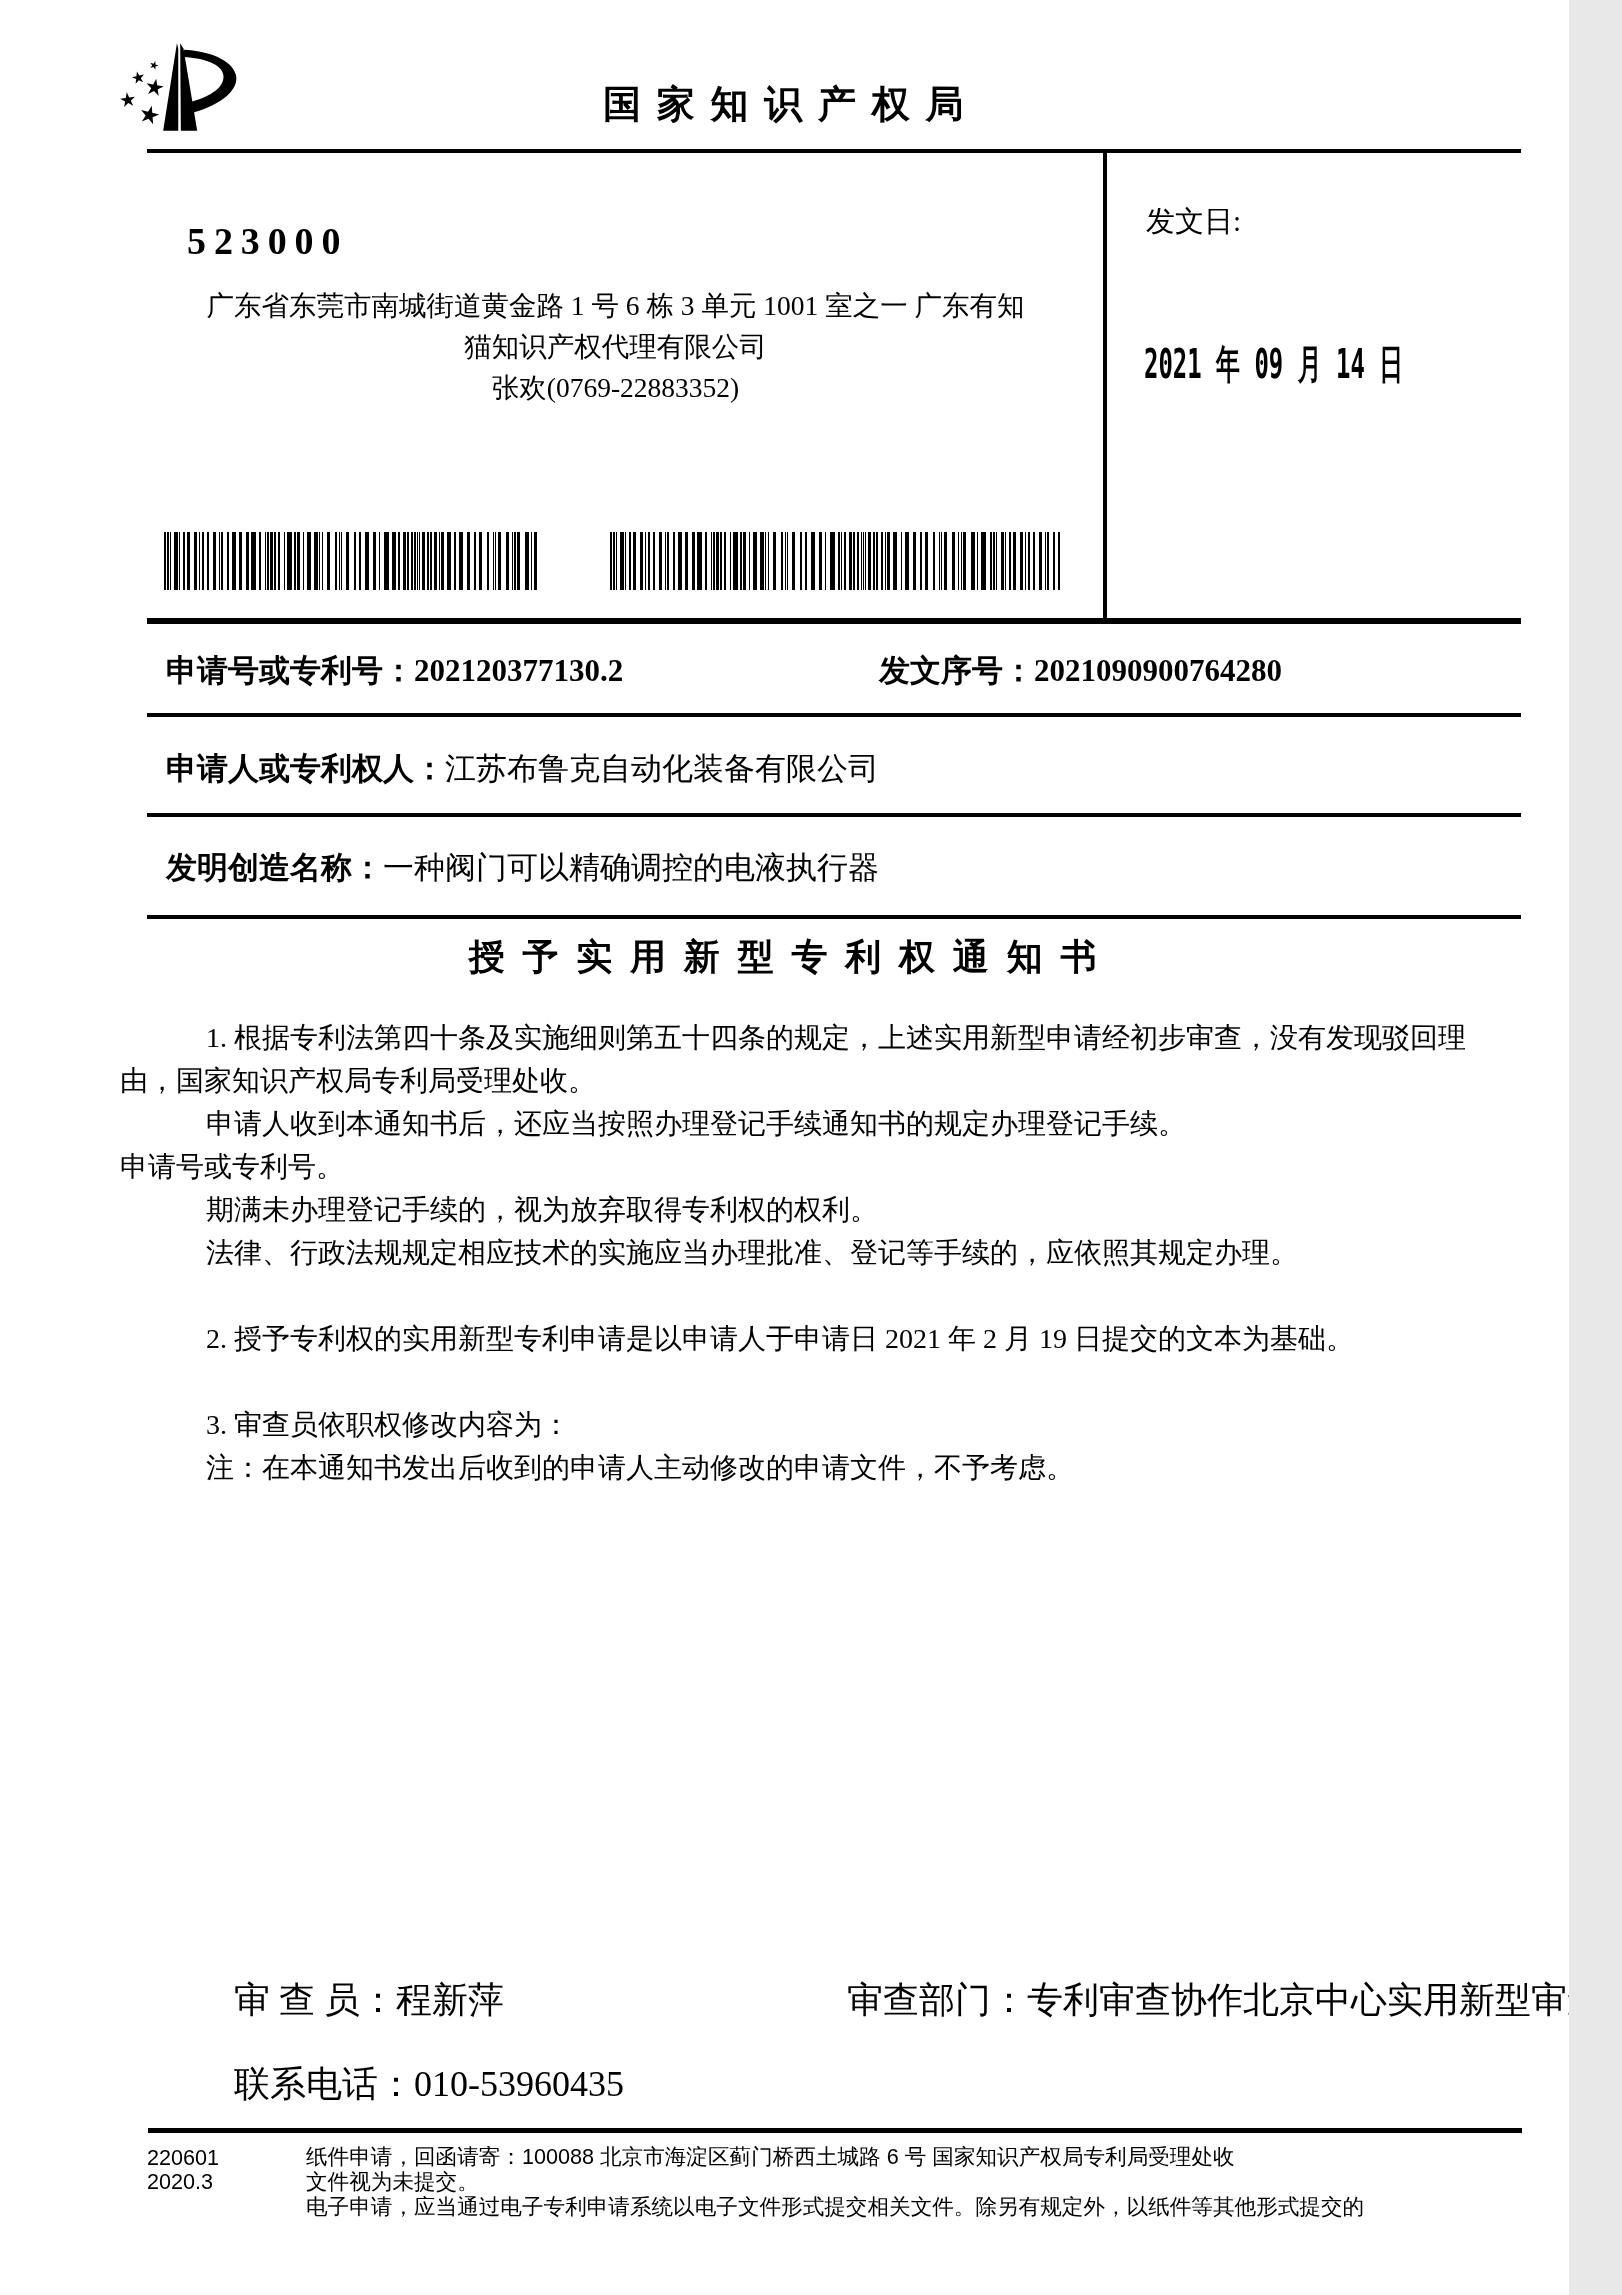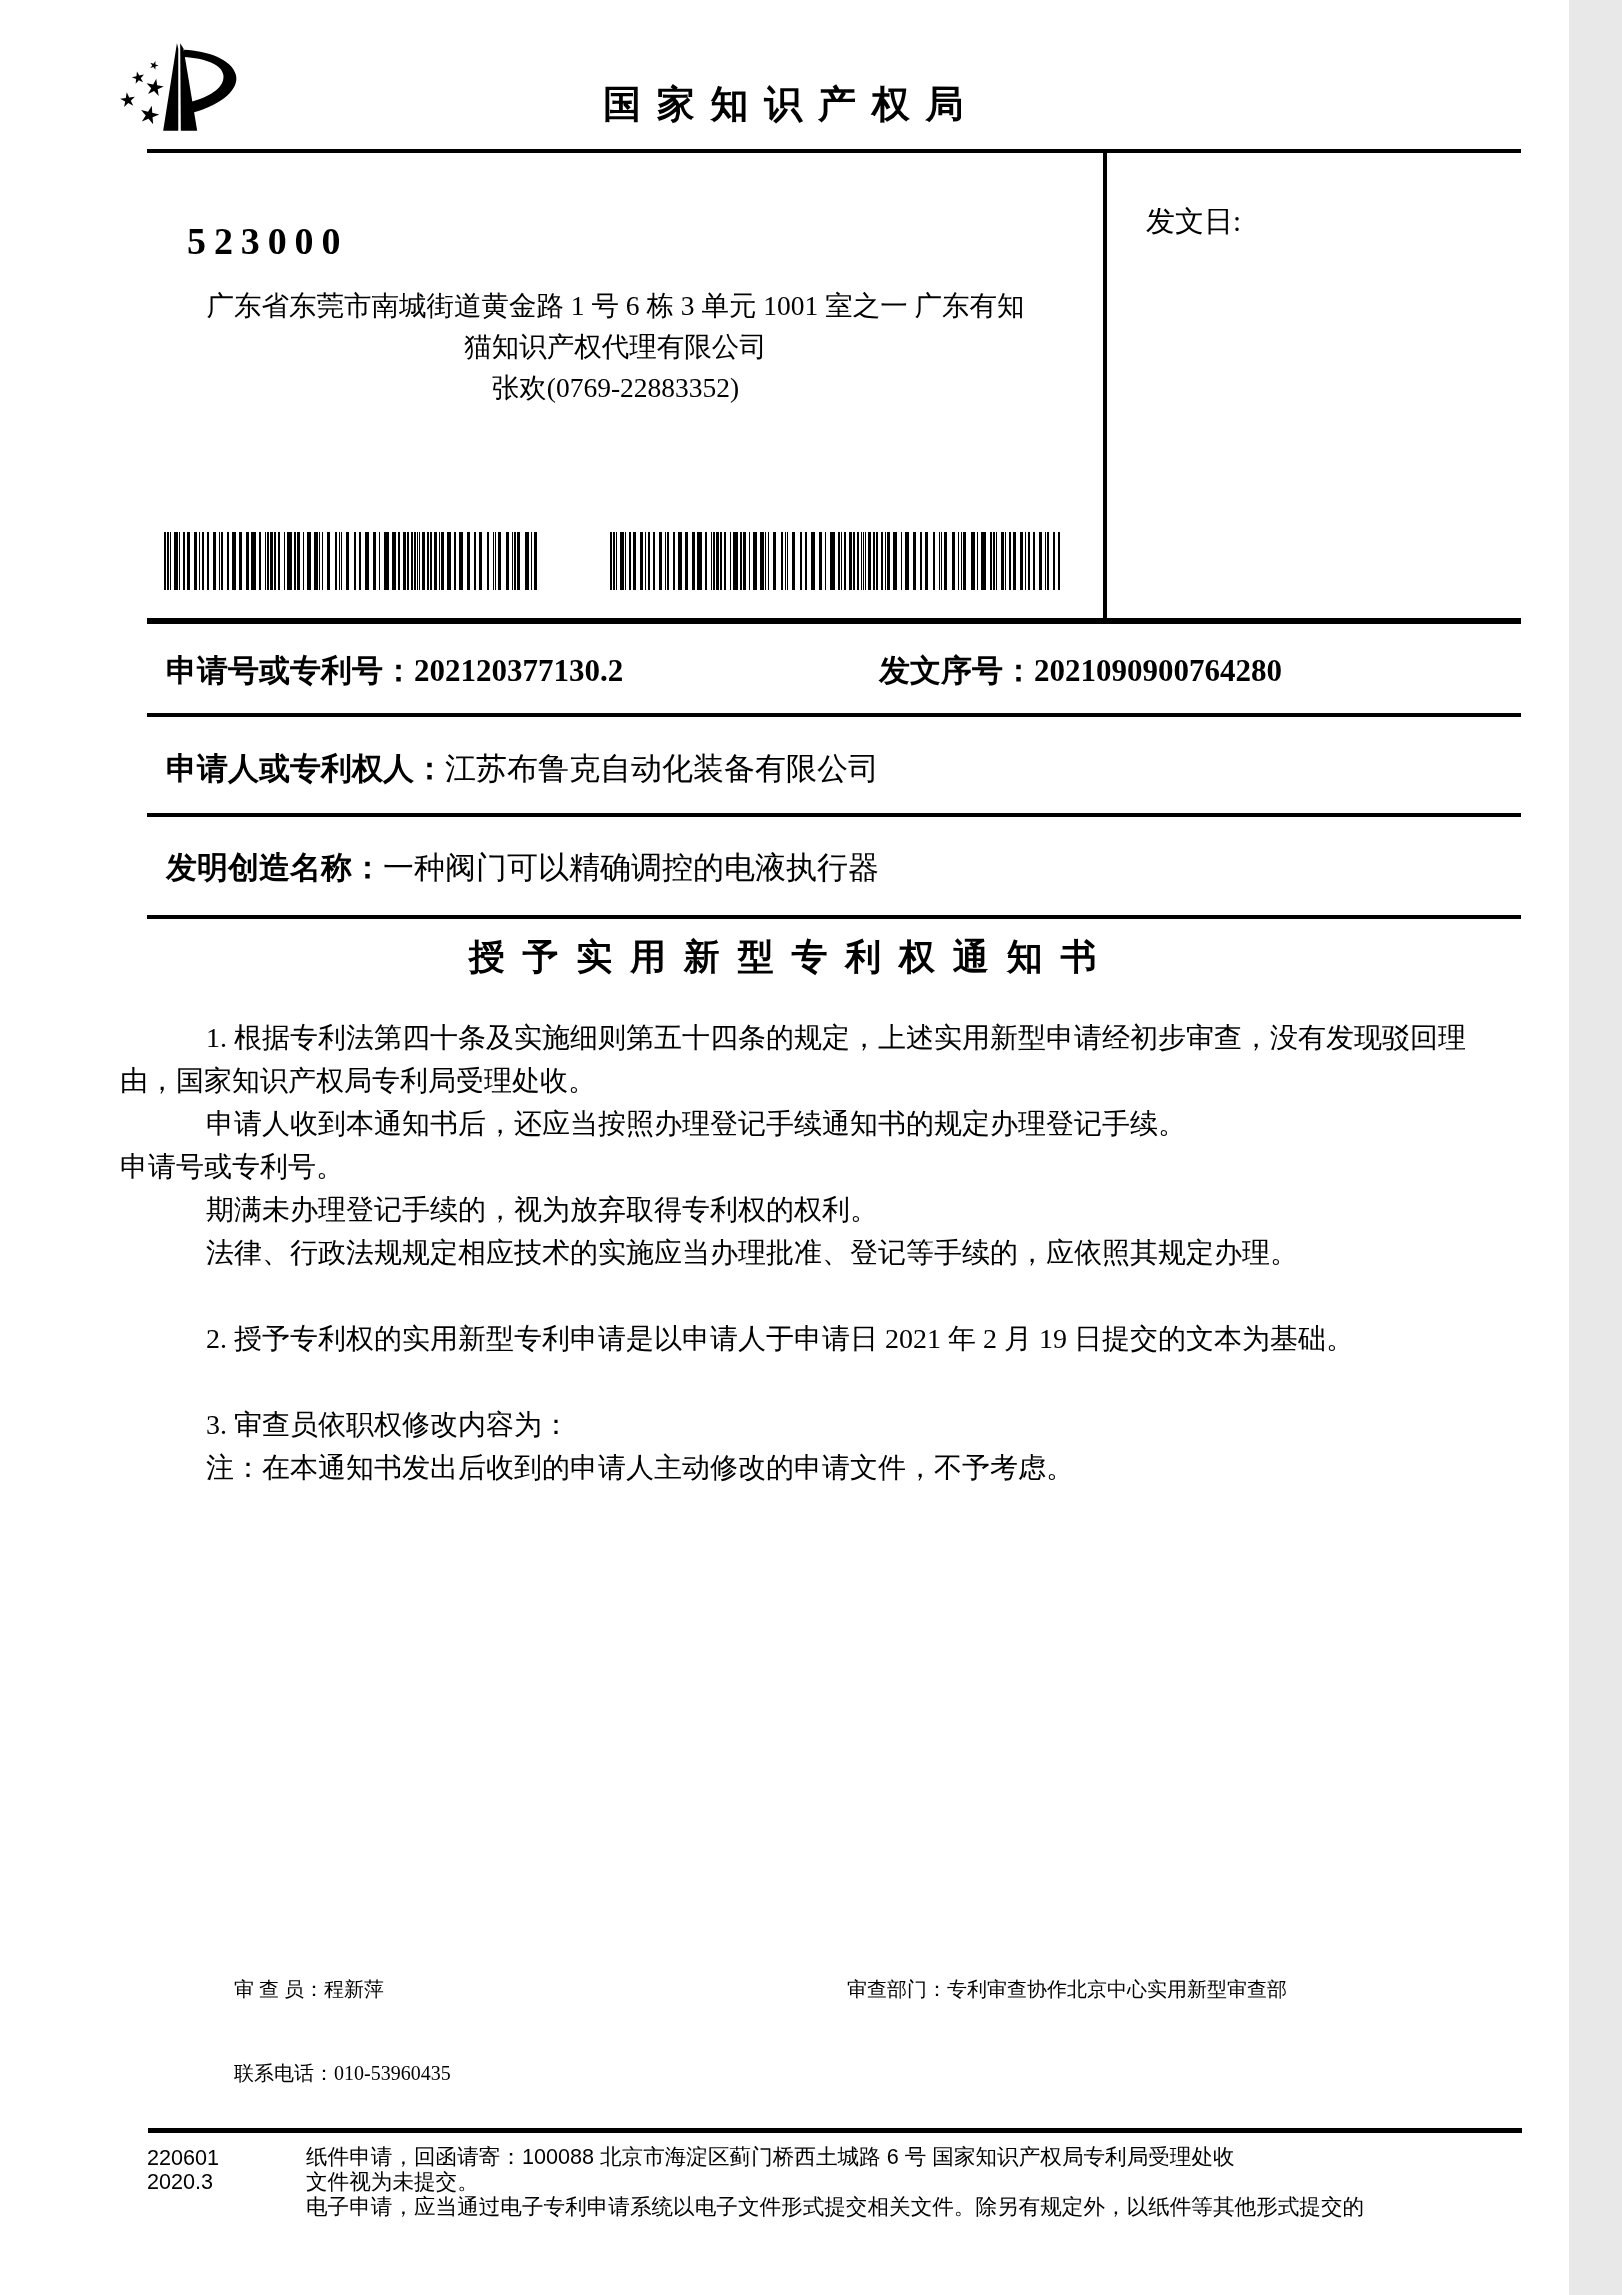--- a/index.html
+++ b/index.html
@@ -63,21 +63,21 @@
   
   .body-text {
     position:absolute; left:120px; top:1016px; width:1394px;
     font-size:28px; line-height:43px;
   }
   .body-text .line { white-space:nowrap; }
   .body-text .indent { padding-left:86px; }
   .body-text .gap { margin-top:43px; }
 
   
-  .signoff { font-size:20px; }
+  .signoff { font-size:36px; }
 
   
   .footer-text {
     position:absolute; left:306px; top:2144px;
     font-family:"Liberation Sans", sans-serif;
     font-size:21.6px; line-height:25px;
   }
   .footer-code {
     position:absolute; left:147px;
     font-family:"Liberation Sans", sans-serif;
@@ -117,20 +117,23 @@
   <div class="rule" style="left:1103px; top:149px; width:3.9px; height:472px;"></div>
 
   <div class="abs postal">523000</div>
   <div class="address">
     <div>广东省东莞市南城街道黄金路 1 号 6 栋 3 单元 1001 室之一 广东有知</div>
     <div>猫知识产权代理有限公司</div>
     <div>张欢(0769-22883352)</div>
   </div>
 
   <div class="abs dispatch-label">发文日:</div>
+  <div class="abs dispatch-date">
+    <span>2021 年 09 月 14 日</span>
+  </div>
 
   <div class="barcode" style="left:164px; width:373px;"></div>
   <div class="barcode" style="left:610px; width:450px;"></div>
 
   <div class="rule" style="left:147px; top:618px; width:1374px; height:5.9px;"></div>
 
   <div class="abs field" style="left:166px; top:650px;">
     <span class="lbl">申请号或专利号：</span><span class="val-bold">202120377130.2</span>
   </div>
   <div class="abs field" style="left:879px; top:650px;">

